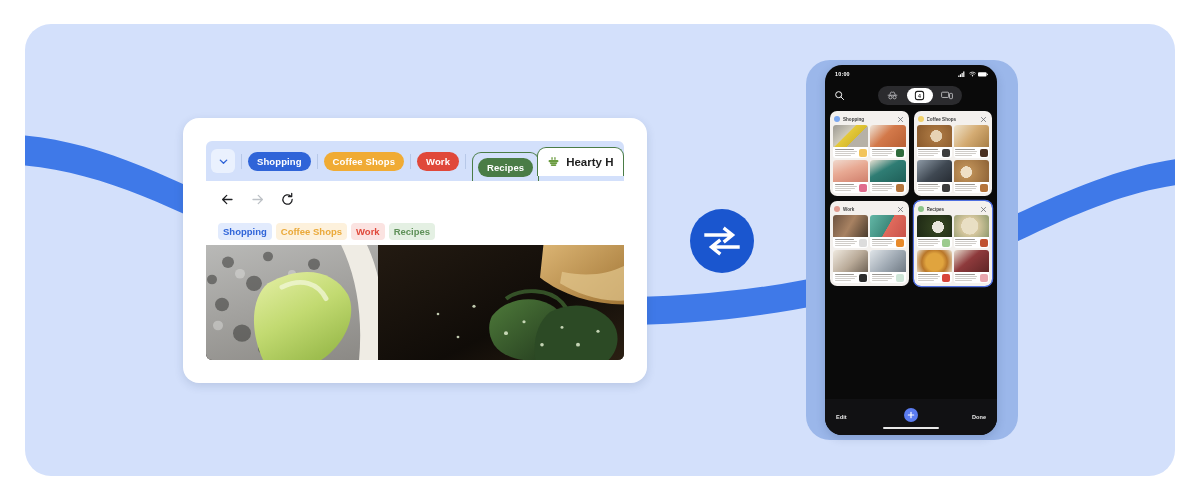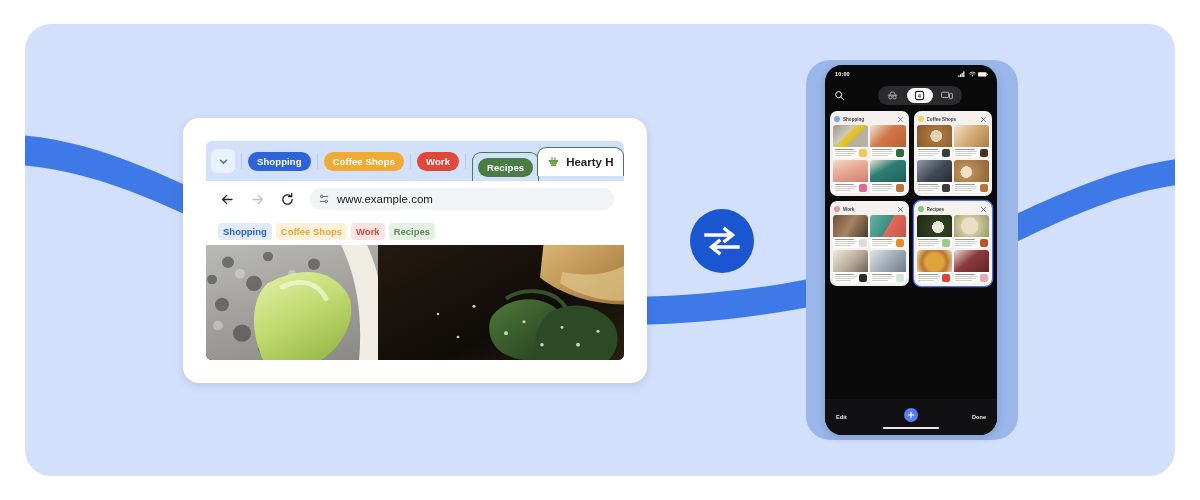--- a/index.html
+++ b/index.html
@@ -236,29 +236,20 @@
         <div class="navbtn">
           <svg width="15" height="15" viewBox="0 0 20 20">
             <path d="M4 10 H15.5 M11 4.5 L16.5 10 L11 15.5" fill="none" stroke="#bdc1c6" stroke-width="1.7" stroke-linecap="round" stroke-linejoin="round"></path>
           </svg>
         </div>
         <div class="navbtn">
           <svg width="15" height="15" viewBox="0 0 20 20">
             <path d="M16.2 10 A6.2 6.2 0 1 1 14 5.3" fill="none" stroke="#202124" stroke-width="1.7" stroke-linecap="round"></path>
             <path d="M15.6 1.8 L15.6 6.1 L11.3 6.1" fill="none" stroke="#202124" stroke-width="1.7" stroke-linecap="round" stroke-linejoin="round"></path>
           </svg>
-        </div>
-        <div class="omnibox">
-          <svg width="12" height="12" viewBox="0 0 16 16">
-            <circle cx="5" cy="4.6" r="1.7" fill="none" stroke="#5f6368" stroke-width="1.3"></circle>
-            <path d="M7.6 4.6 H13" stroke="#5f6368" stroke-width="1.3" stroke-linecap="round"></path>
-            <circle cx="11" cy="11.2" r="1.7" fill="none" stroke="#5f6368" stroke-width="1.3"></circle>
-            <path d="M3 11.2 H8.4" stroke="#5f6368" stroke-width="1.3" stroke-linecap="round"></path>
-          </svg>
-          <span class="omni-text">www.example.com</span>
         </div>
       </div>
 
       <div class="bmbar">
         <div class="bmchip bm-shopping">Shopping</div>
         <div class="bmchip bm-coffee">Coffee Shops</div>
         <div class="bmchip bm-work">Work</div>
         <div class="bmchip bm-recipes">Recipes</div>
       </div>
 

